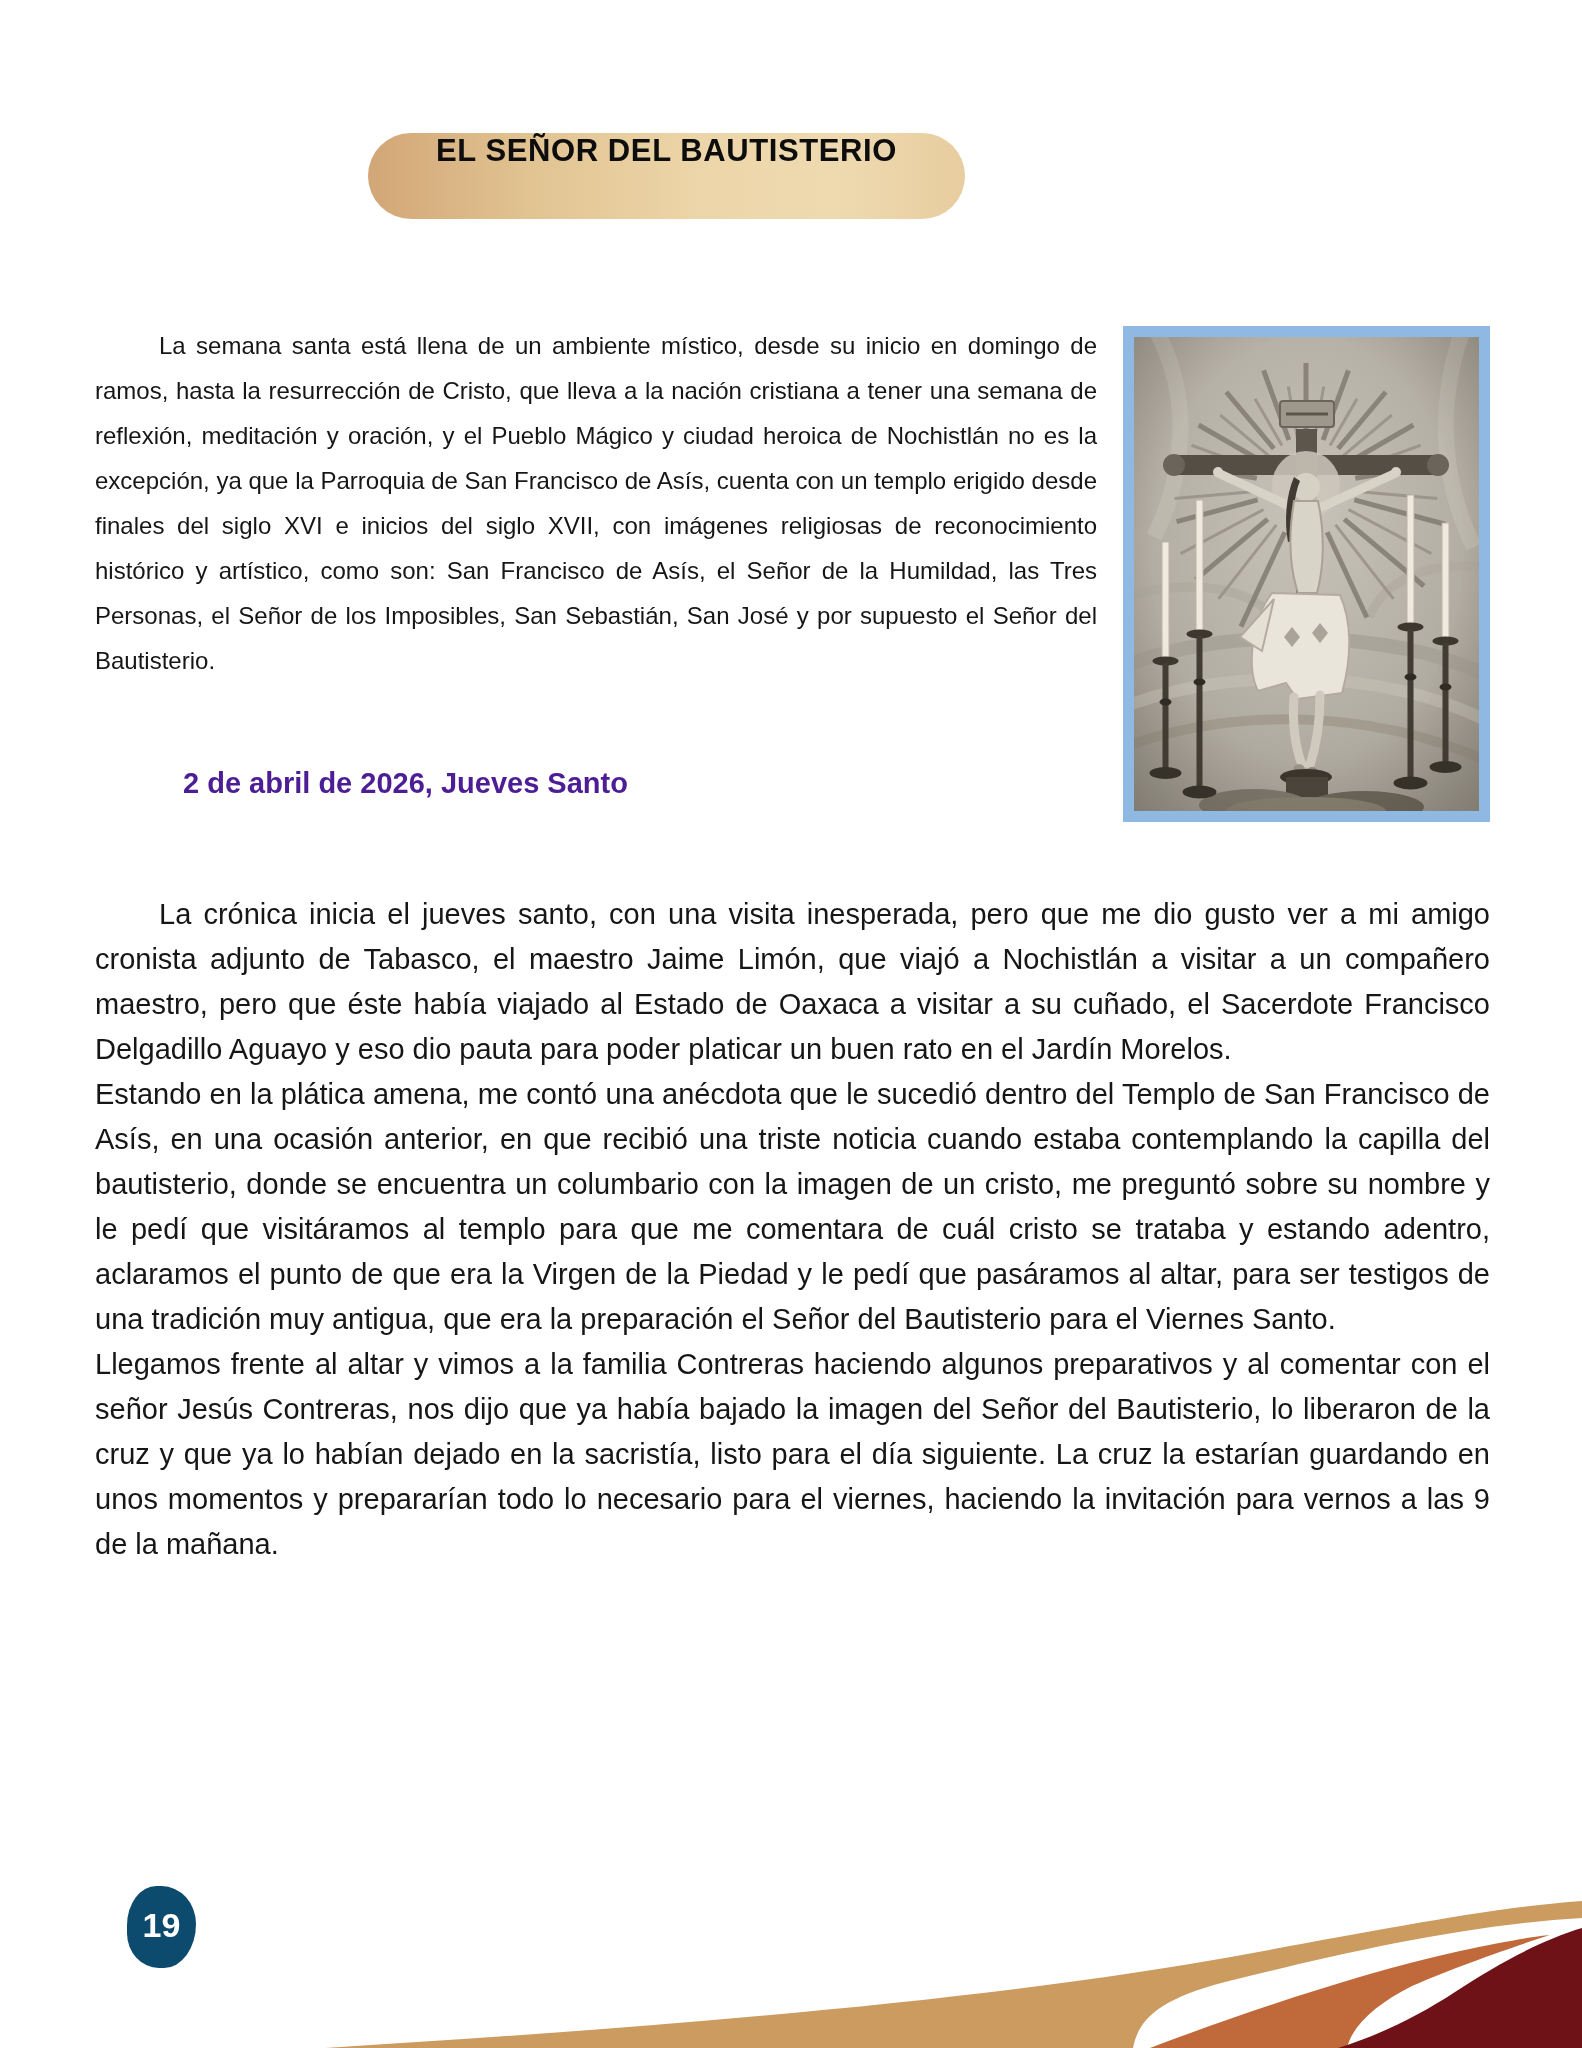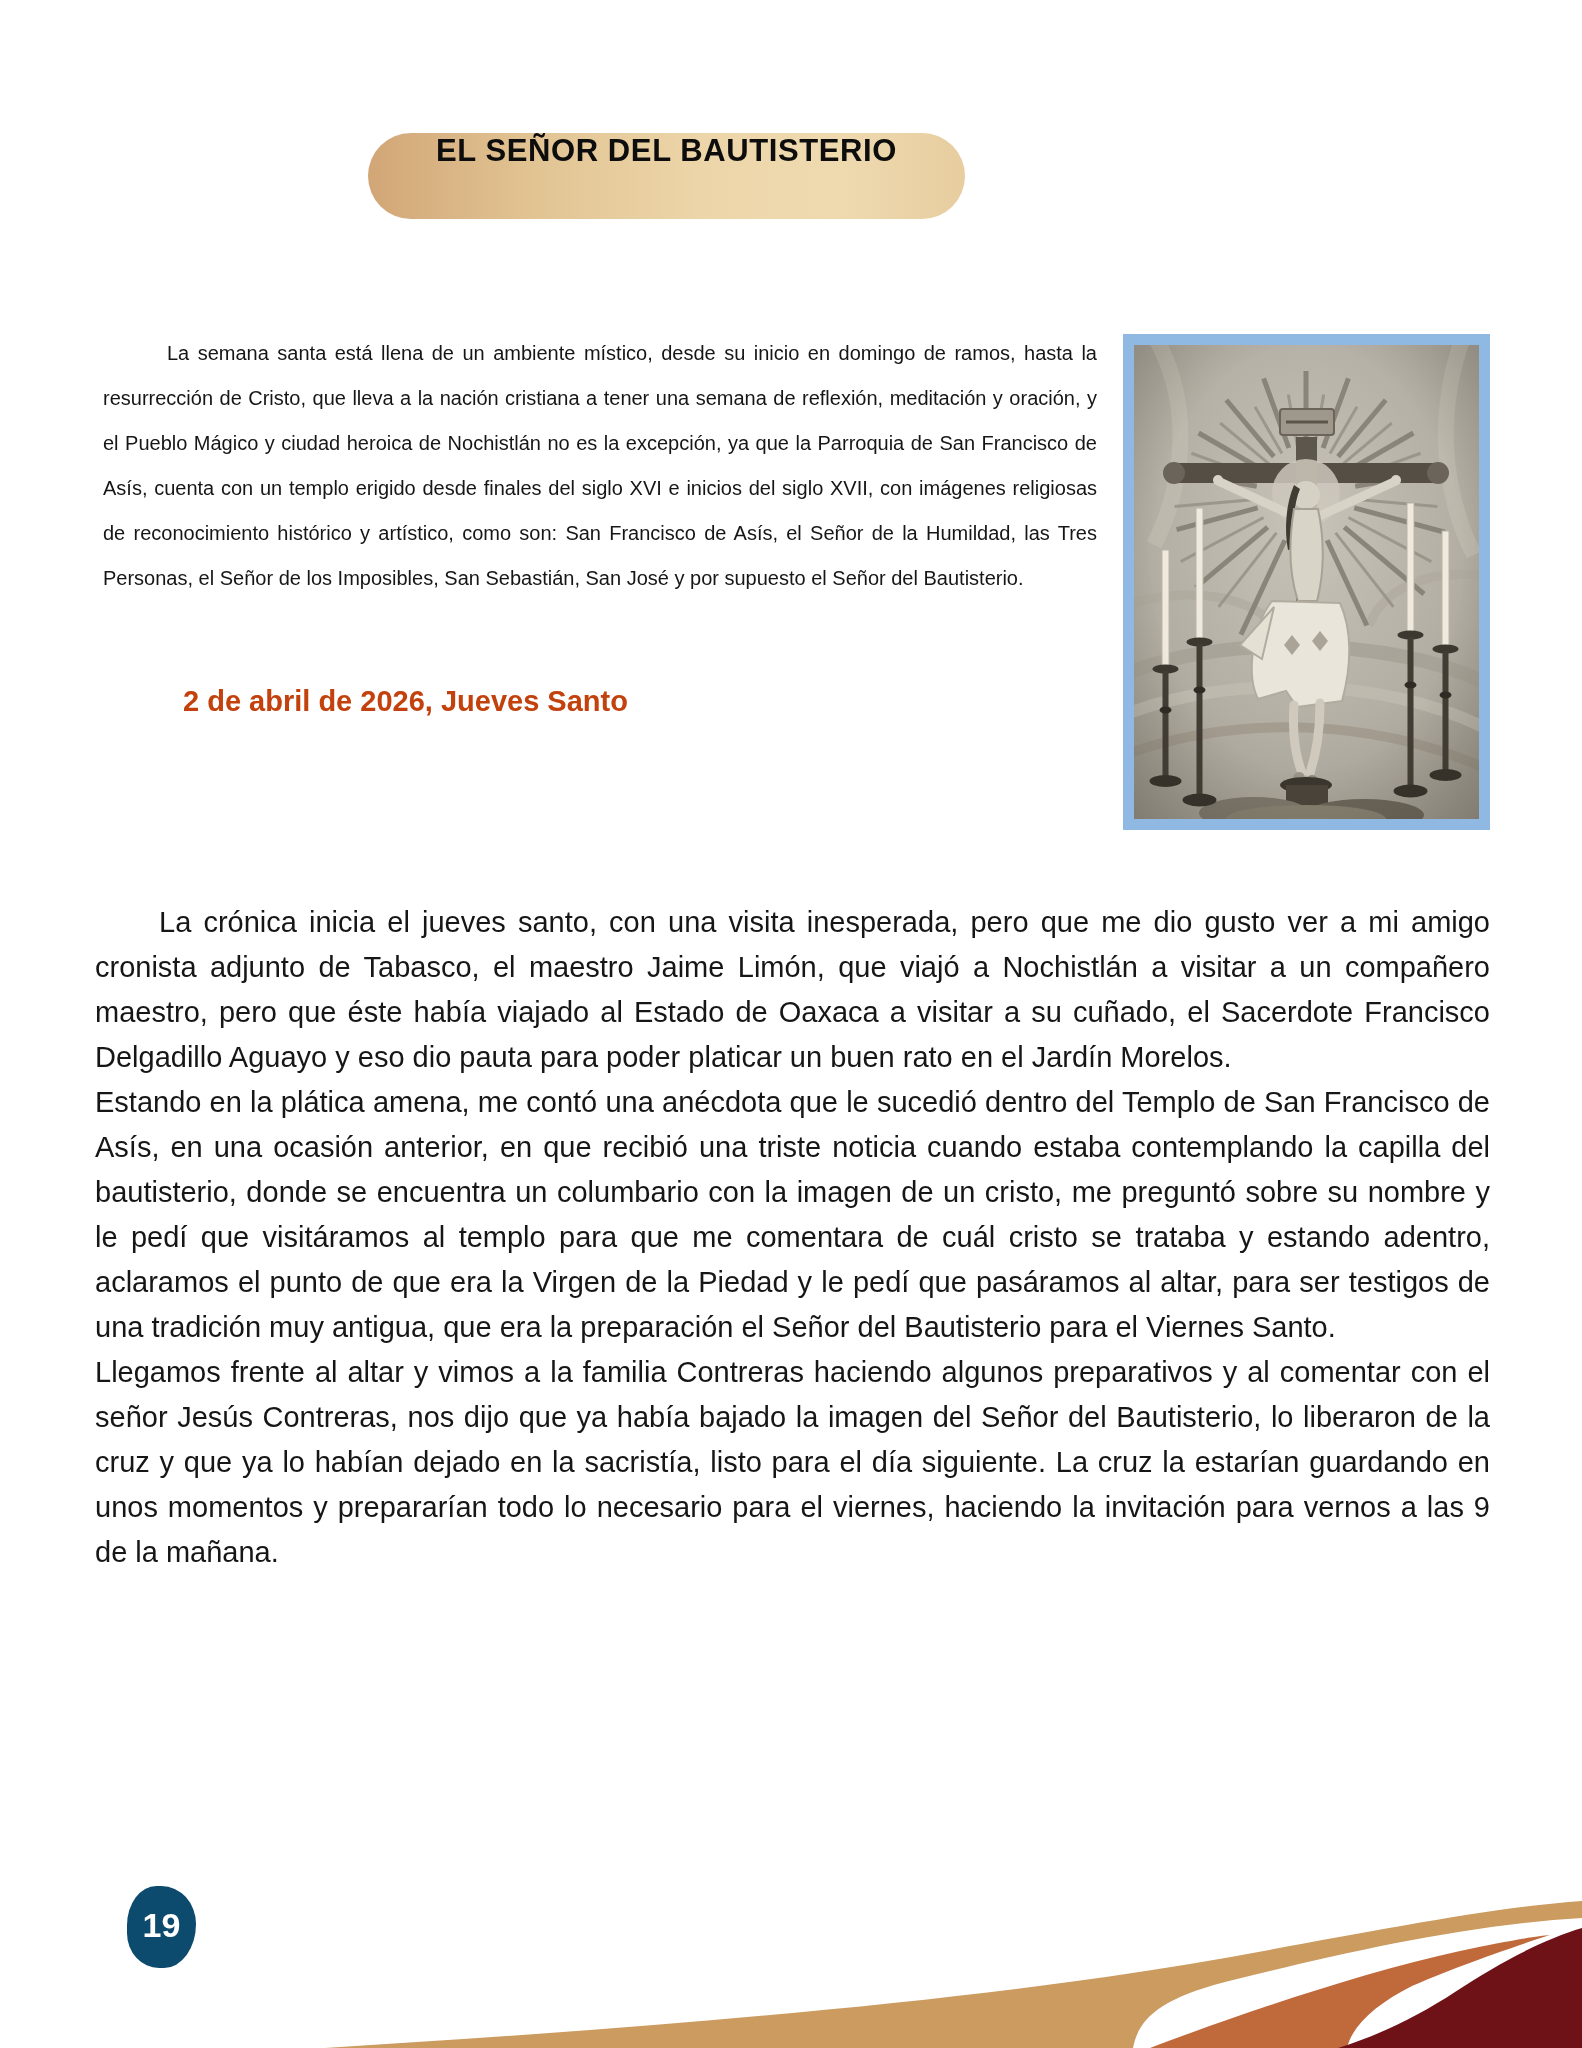--- a/index.html
+++ b/index.html
@@ -10,23 +10,23 @@
           background:linear-gradient(90deg,#d2a677 0%,#e2c493 28%,#ecd5a8 55%,#efdab0 78%,#e7cd9f 100%);
           display:flex;justify-content:center;}
   .banner h1{margin:0;font-size:31px;font-weight:bold;color:#0d0d0d;letter-spacing:0.6px;}
 
   .content{position:absolute;left:95px;top:323px;width:1395px;}
 
   .photo-frame{float:right;width:367px;height:496px;margin:3px 0 16px 26px;
                border:11px solid #8fb8e2;box-sizing:border-box;background:#b3aea4;}
   .photo-frame svg{display:block;width:100%;height:100%;}
 
-  .intro-text{margin:8px;font-size:20px;line-height:45px;text-align:justify;}
+  .intro-text{margin:0;font-size:24px;line-height:45px;text-align:justify;}
   .indent{text-indent:64px;}
-  .date-heading{margin:78px 0 0 88px;font-size:29px;line-height:45px;font-weight:bold;color:#c2410c;}
+  .date-heading{margin:78px 0 0 88px;font-size:29px;line-height:45px;font-weight:bold;color:#4c1d95;}
 
   .bodytext{clear:both;padding-top:54px;font-size:29px;line-height:45px;text-align:justify;}
   .bodytext p{margin:0;}
   .bodytext p.spaced{margin-top:130px;}
 
   .page-number-blob{position:absolute;left:127px;top:1886px;width:69px;height:82px;
         background:#0c4a6e;border-radius:46% 54% 50% 50% / 52% 50% 58% 46%;
         display:flex;align-items:center;justify-content:center;}
   .page-number-blob span{color:#ffffff;font-size:34px;font-weight:bold;margin-top:-4px;}
 

